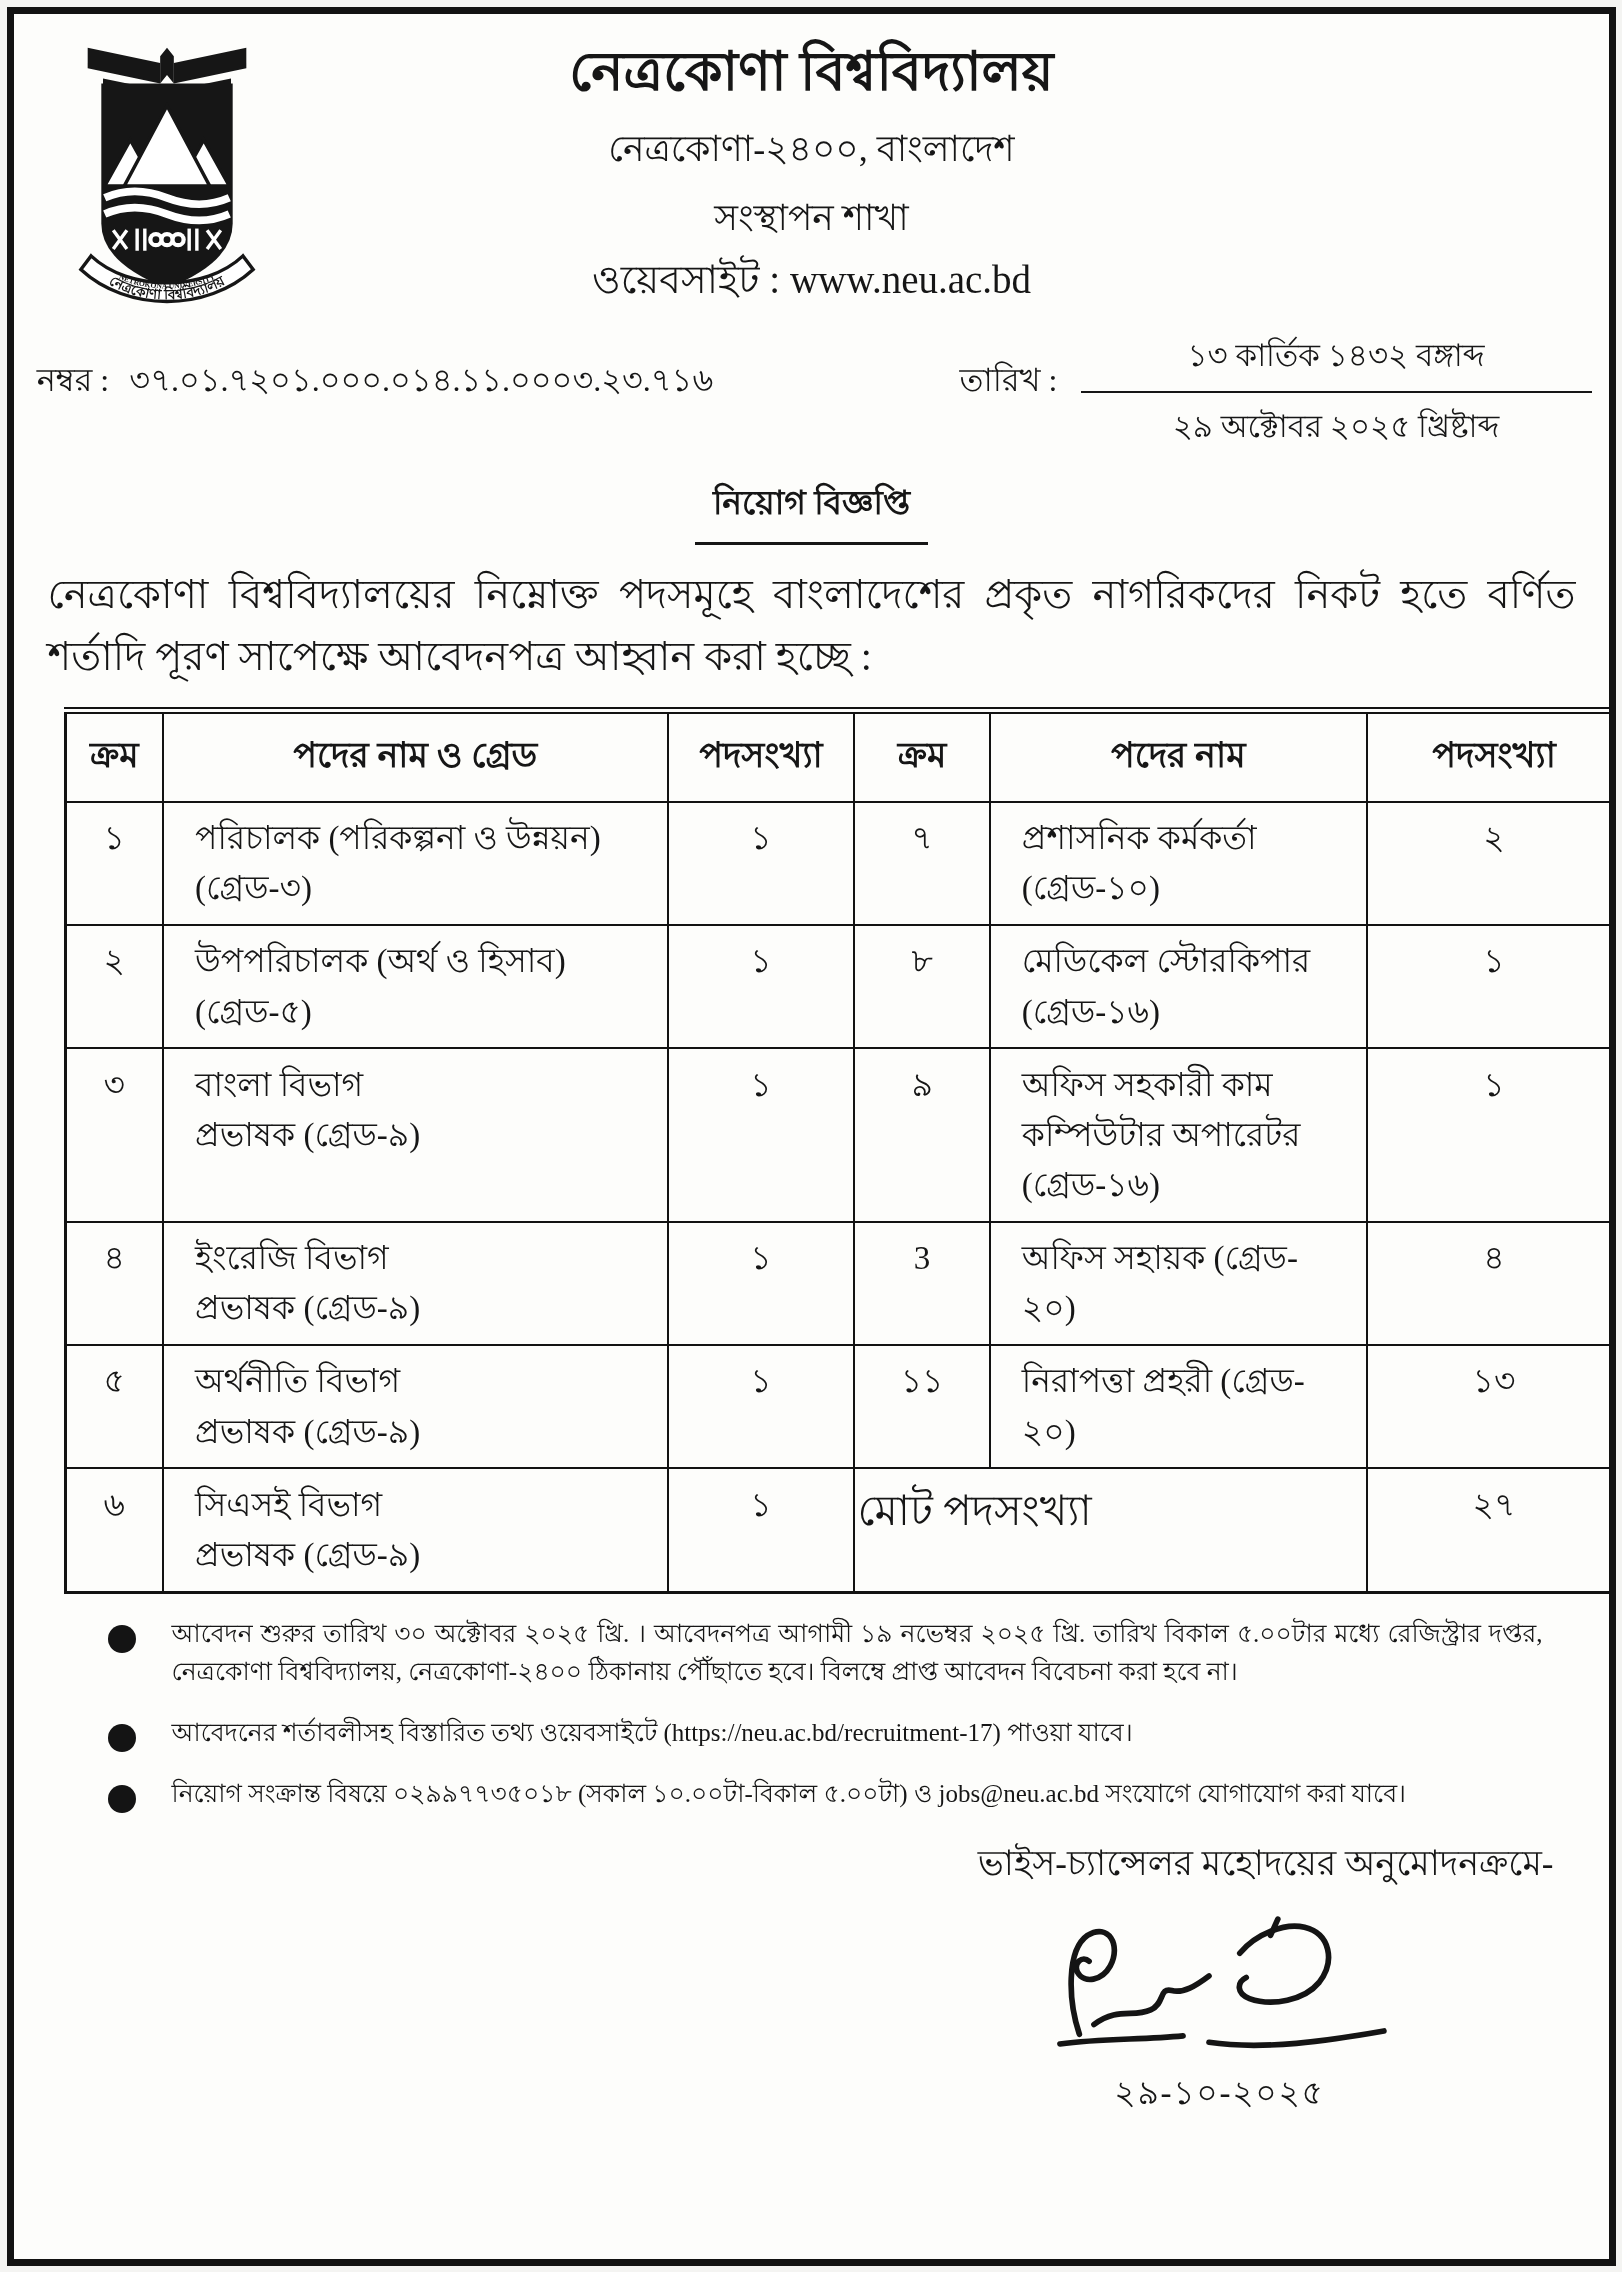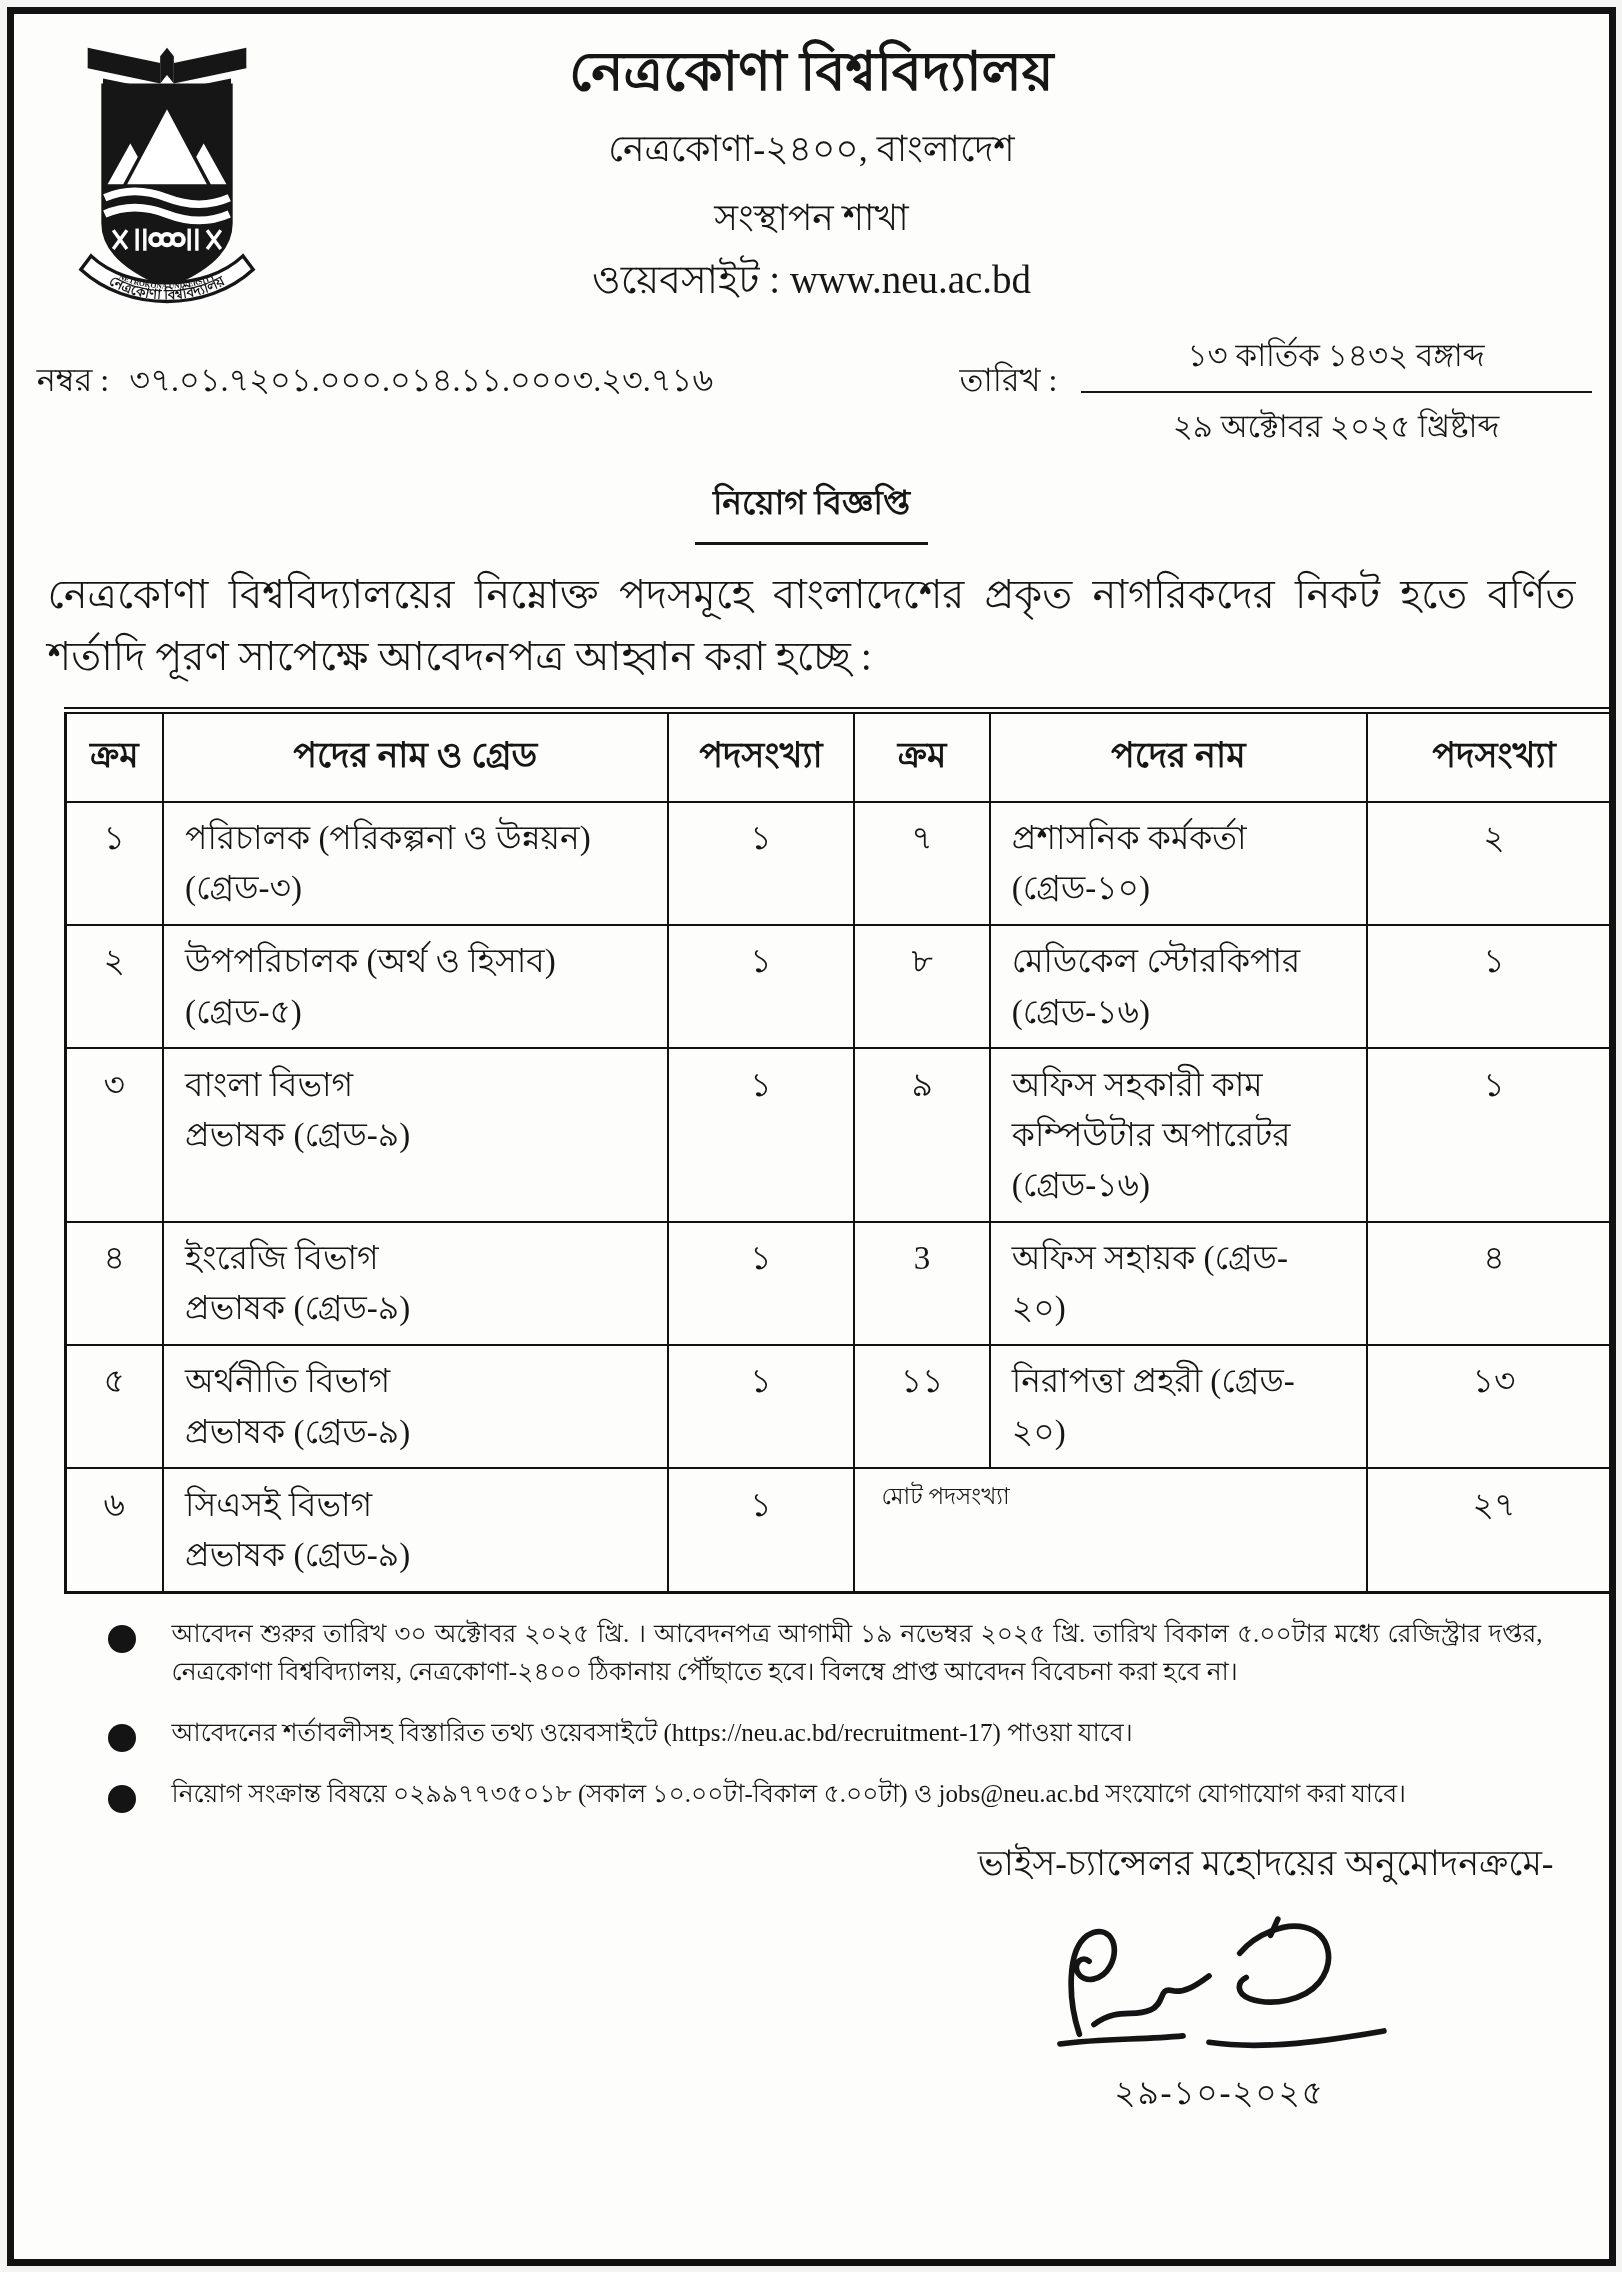--- a/index.html
+++ b/index.html
@@ -34,22 +34,22 @@
   .intro{font-size:40px;line-height:1.55;text-align:justify;margin:19px 16px 0;}
 
   
   table.positions{width:100%;border-collapse:collapse;margin-top:19px;
                   border:3.5px solid #121212;border-top:7px double #121212;margin-left:32px;}
   .positions th{font-size:35px;font-weight:700;text-align:center;
                 padding:14px 5.2px;border:2.6px solid #121212;}
   .positions td{font-size:33px;border:2.6px solid #121212;vertical-align:top;
                 padding:10.5px 7px;line-height:1.52;}
   td.c-no,td.c-count{text-align:center;}
-  td.c-name{text-align:left;padding-left:21px;white-space:pre-line;}
-  td.c-total{text-align:left;padding-left:26px;font-size:23px;}
+  td.c-name{text-align:left;padding-left:31px;white-space:pre-line;}
+  td.c-total{text-align:left;padding-left:2px;font-size:42px;}
 
   
   .bullets{list-style:none;margin:21px 49px 0 75px;padding:0;}
   .bullets li{position:relative;padding-left:65px;margin-bottom:23px;
               font-size:25px;line-height:1.52;text-align:justify;}
   .dot{position:absolute;left:1.7px;top:10.5px;width:28px;height:28px;border-radius:50%;
        background:#141414;}
 
   
   .approval{text-align:right;font-size:35px;margin:12.2px 38px 0 0;}

